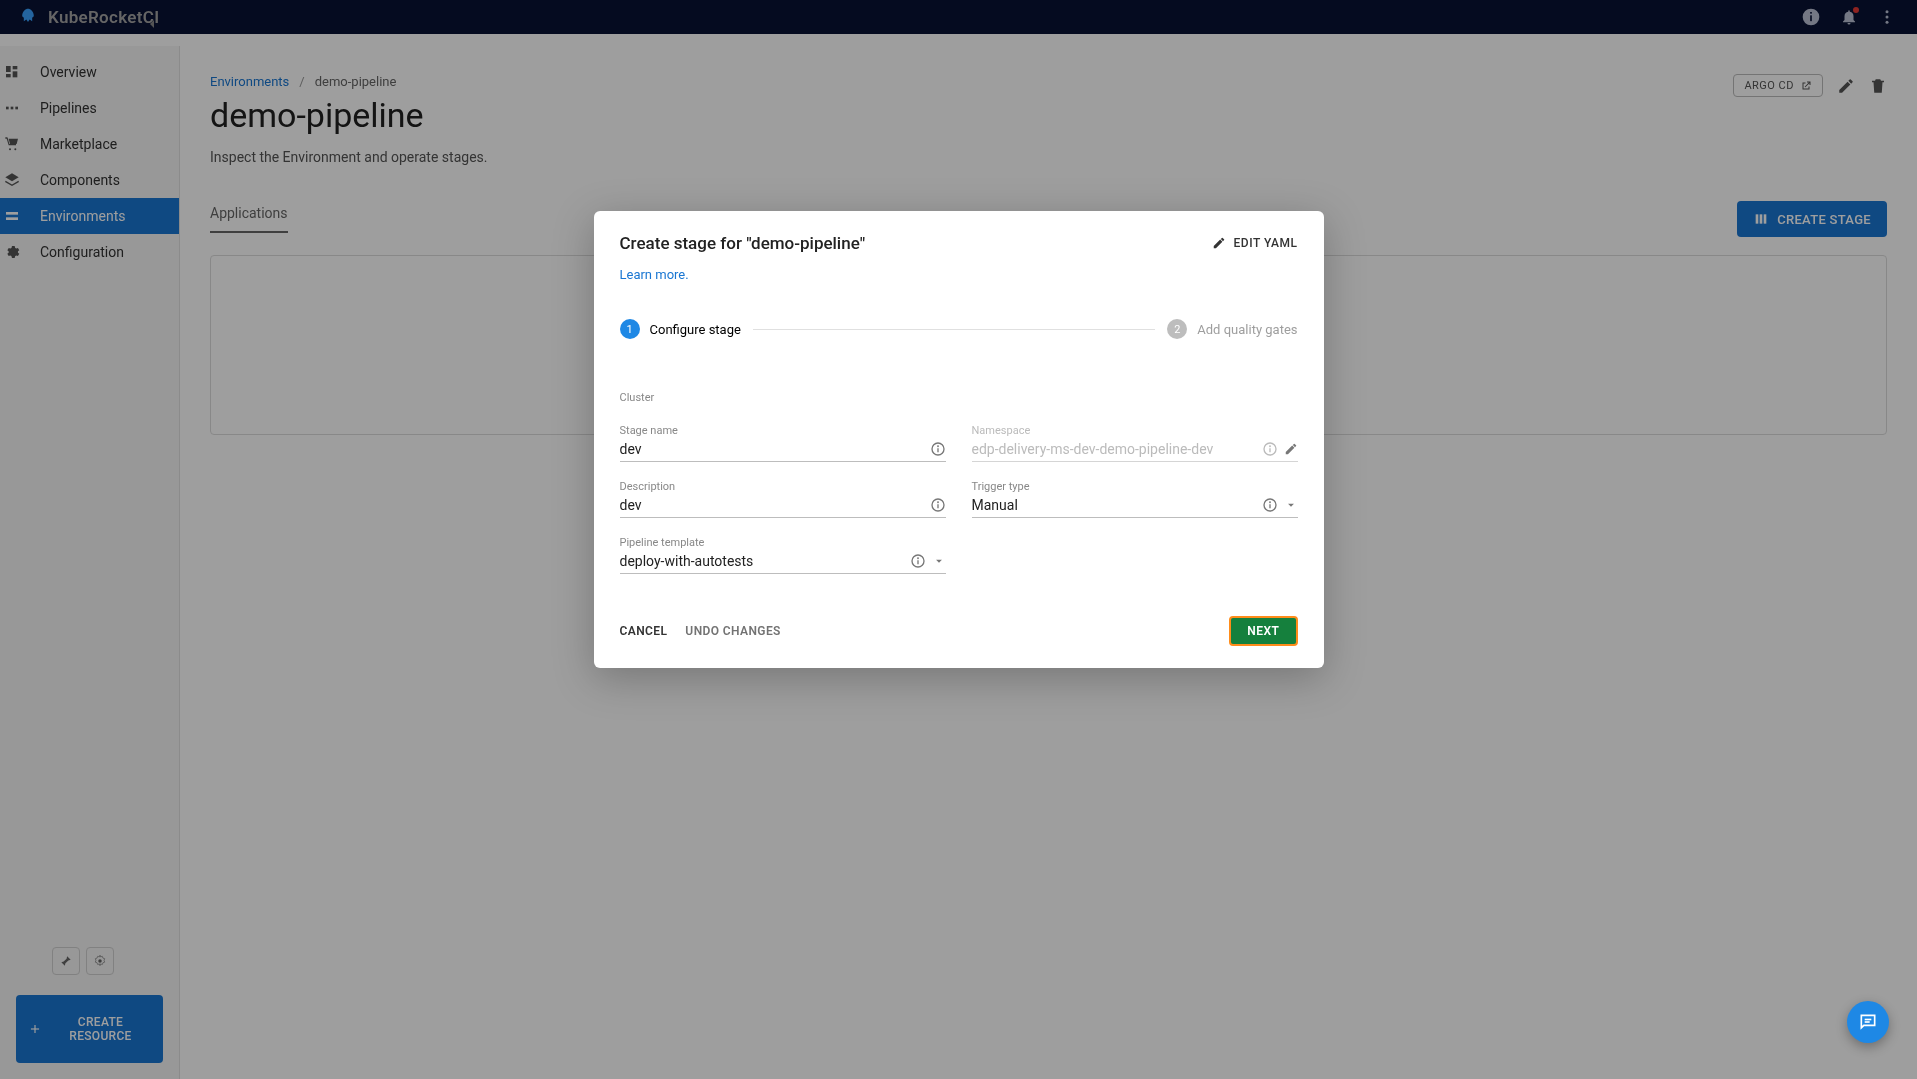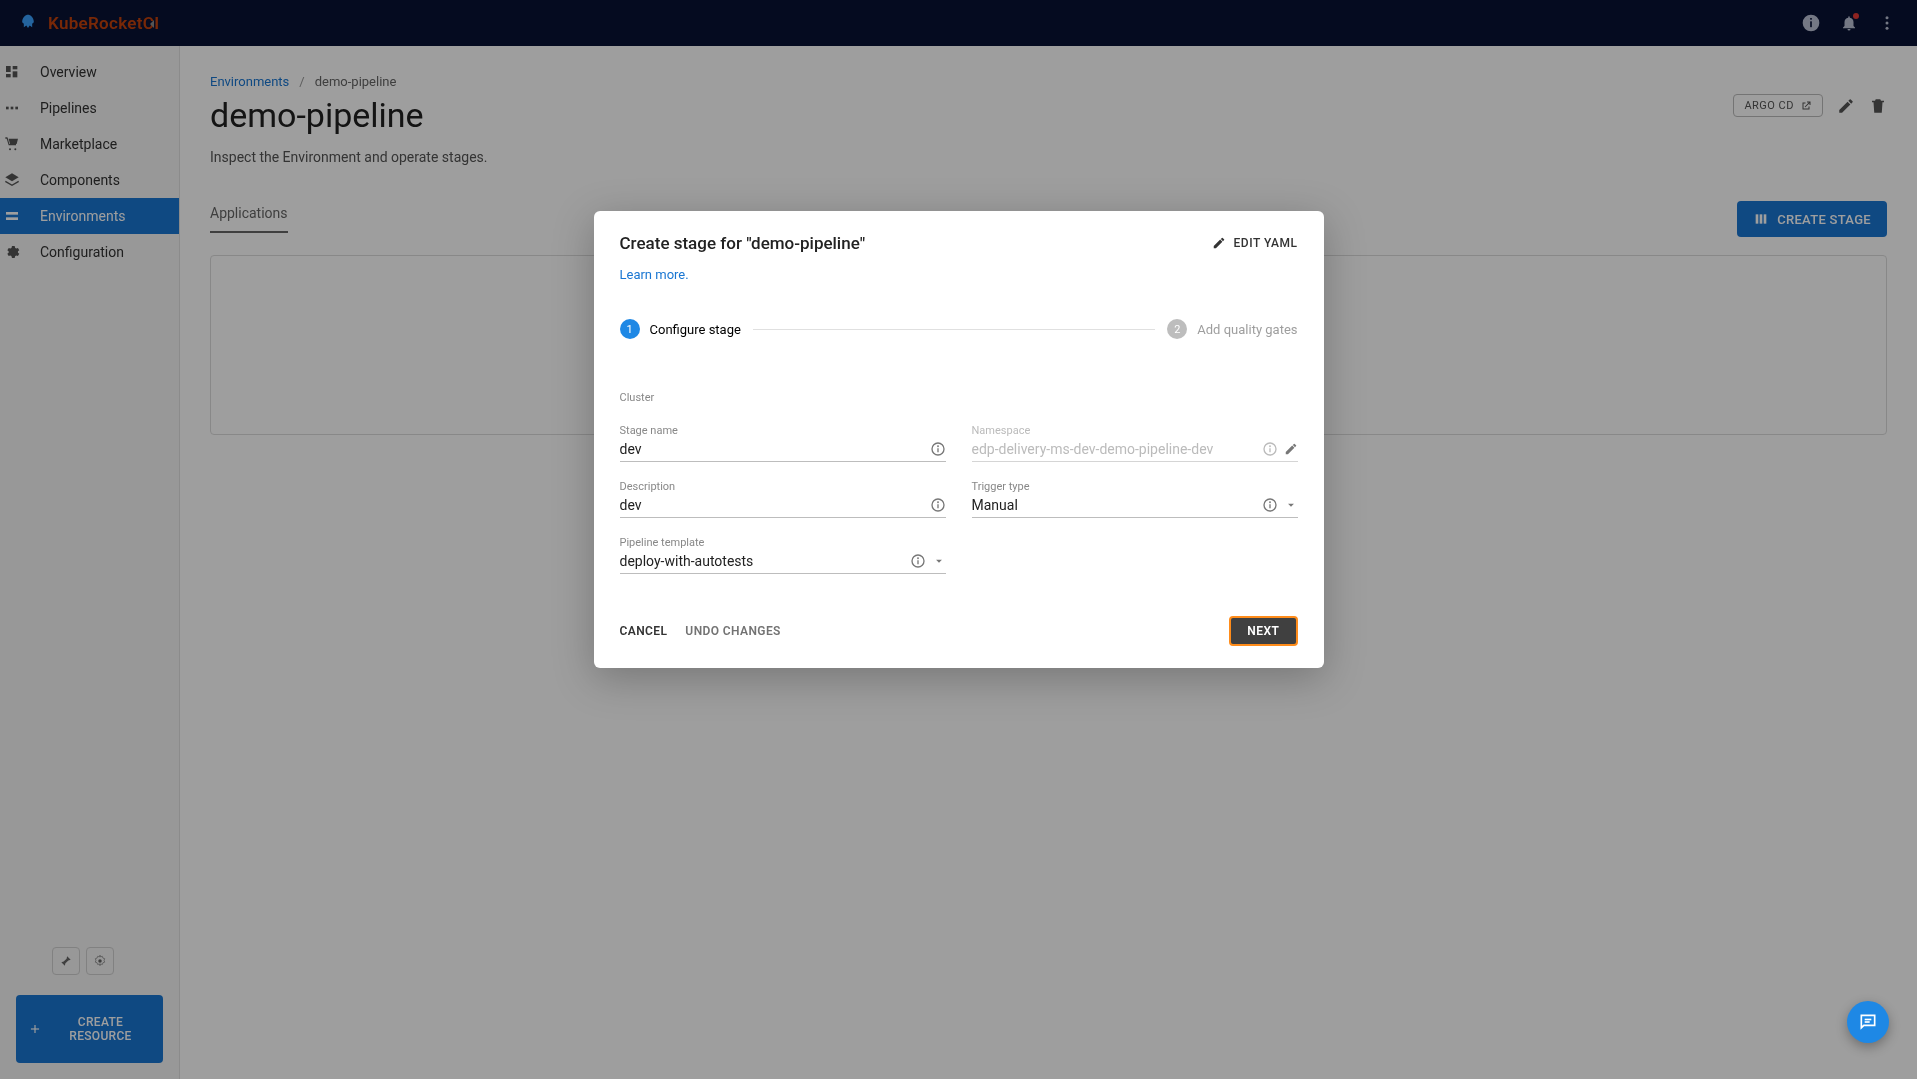--- a/index.html
+++ b/index.html
@@ -1,20 +1,20 @@
 <!DOCTYPE html>
 <html><head>
 <meta charset="utf-8">
 <style>
 * { margin: 0; padding: 0; box-sizing: border-box; font-family: -apple-system, BlinkMacSystemFont, "Segoe UI", Roboto, Helvetica, Arial, sans-serif; }
 html, body { width: 100%; height: 100%; overflow: hidden; }
 body { background: #ffffff; position: relative; }
 
 
-.topbar { height: 46px; background: #091335; display: flex; align-items: center; padding: 0 18px; color: #c2410c; }
+.topbar { height: 34px; background: #091335; display: flex; align-items: center; padding: 0 18px; color: #a3a3a3; }
 .topbar .brand { display: flex; align-items: center; gap: 10px; font-size: 17px; font-weight: 600; letter-spacing: .3px; }
 .topbar .brand svg { width: 20px; height: 20px; }
 .topbar .spacer { flex: 1; }
 .topbar .top-icons { display: flex; align-items: center; gap: 14px; color: #bcc2d6; }
 .topbar .top-icons .iconbtn { width: 24px; height: 24px; display:flex; align-items:center; justify-content:center; cursor:pointer; position:relative; }
 .top-icons .dot { position:absolute; top:2px; right:2px; width:6px; height:6px; background:#e53935; border-radius:50%; }
 
 
 .sidebar { position:absolute; top:46px; left:0; bottom:0; width:180px; background:#f5f5f5; border-right:1px solid #e0e0e0; display:flex; flex-direction:column; }
 .sidebar .nav { padding-top:8px; }
@@ -28,21 +28,21 @@
 
 
 .main { position:absolute; top:46px; left:180px; right:0; bottom:0; padding:24px 30px; color:#333; }
 .breadcrumbs { display:flex; align-items:center; gap:10px; font-size:13px; }
 .breadcrumbs .crumb-link { color:#1976d2; cursor:pointer; }
 .breadcrumbs .sep { color:#999; }
 .breadcrumbs .crumb-current { color:#666; }
 .page-head { display:flex; align-items:flex-start; justify-content:space-between; margin-top:4px; }
 .page-title { font-size:34px; font-weight:400; color:#212121; margin-top:6px; }
 .page-sub { font-size:14px; color:#555; margin-top:14px; }
-.header-actions { display:flex; align-items:center; gap:14px; margin-top:20px; }
+.header-actions { display:flex; align-items:center; gap:14px; margin-top:0; }
 .argo-btn { border:1px solid #bbb; background:transparent; padding:4px 10px; border-radius:4px; font-size:11px; letter-spacing:.5px; color:#555; display:flex; align-items:center; gap:6px; cursor:pointer; }
 .icon-plain { color:#555; cursor:pointer; }
 
 .tabs-row { display:flex; align-items:center; justify-content:space-between; margin-top:36px; }
 .tab { font-size:14px; color:#666; padding-bottom:10px; border-bottom:2px solid #666; }
 .create-stage-btn { background:#1976d2; color:#fff; border:none; border-radius:4px; padding:10px 16px; font-size:13px; font-weight:500; display:flex; align-items:center; gap:8px; cursor:pointer; letter-spacing:.3px; }
 .empty-box { border:1px solid #dcdcdc; border-radius:4px; height:180px; margin-top:18px; }
 
 
 .scrim { position:absolute; inset:0; background:rgba(0,0,0,0.38); }
@@ -73,21 +73,21 @@
 .field-input { border:none; outline:none; font-size:14px; color:#222; flex:1; background:transparent; }
 .field-input.disabled { color:#bbb; }
 .field-icon { color:#777; display:flex; align-items:center; }
 .field-icon.disabled { color:#bbb; }
 
 .dialog-footer { display:flex; align-items:center; margin-top:42px; gap:18px; }
 .dialog-footer .txtbtn { font-size:12px; font-weight:600; letter-spacing:.4px; cursor:pointer; }
 .txtbtn.cancel { color:#333; }
 .txtbtn.undo { color:#737373; }
 .dialog-footer .spacer { flex:1; }
-.next-btn { background:#404040; color:#fff; border:2px solid #ff8c1a; border-radius:4px; padding:6px 16px; font-size:12px; font-weight:600; letter-spacing:.5px; cursor:pointer; }
+.next-btn { background:#15803d; color:#fff; border:2px solid #ff8c1a; border-radius:4px; padding:6px 16px; font-size:12px; font-weight:600; letter-spacing:.5px; cursor:pointer; }
 
 
 .chat-fab { position:absolute; right:28px; bottom:36px; width:42px; height:42px; border-radius:50%; background:#1e88e5; display:flex; align-items:center; justify-content:center; color:#fff; box-shadow:0 4px 12px rgba(0,0,0,.3); cursor:pointer; }
 
 
 .collapse-chevron { position:absolute; top:12px; left:140px; width:24px; height:24px; display:flex; align-items:center; justify-content:center; color:#555; cursor:pointer; z-index:5; }
 
 svg { display:block; }
 </style>
 </head>

